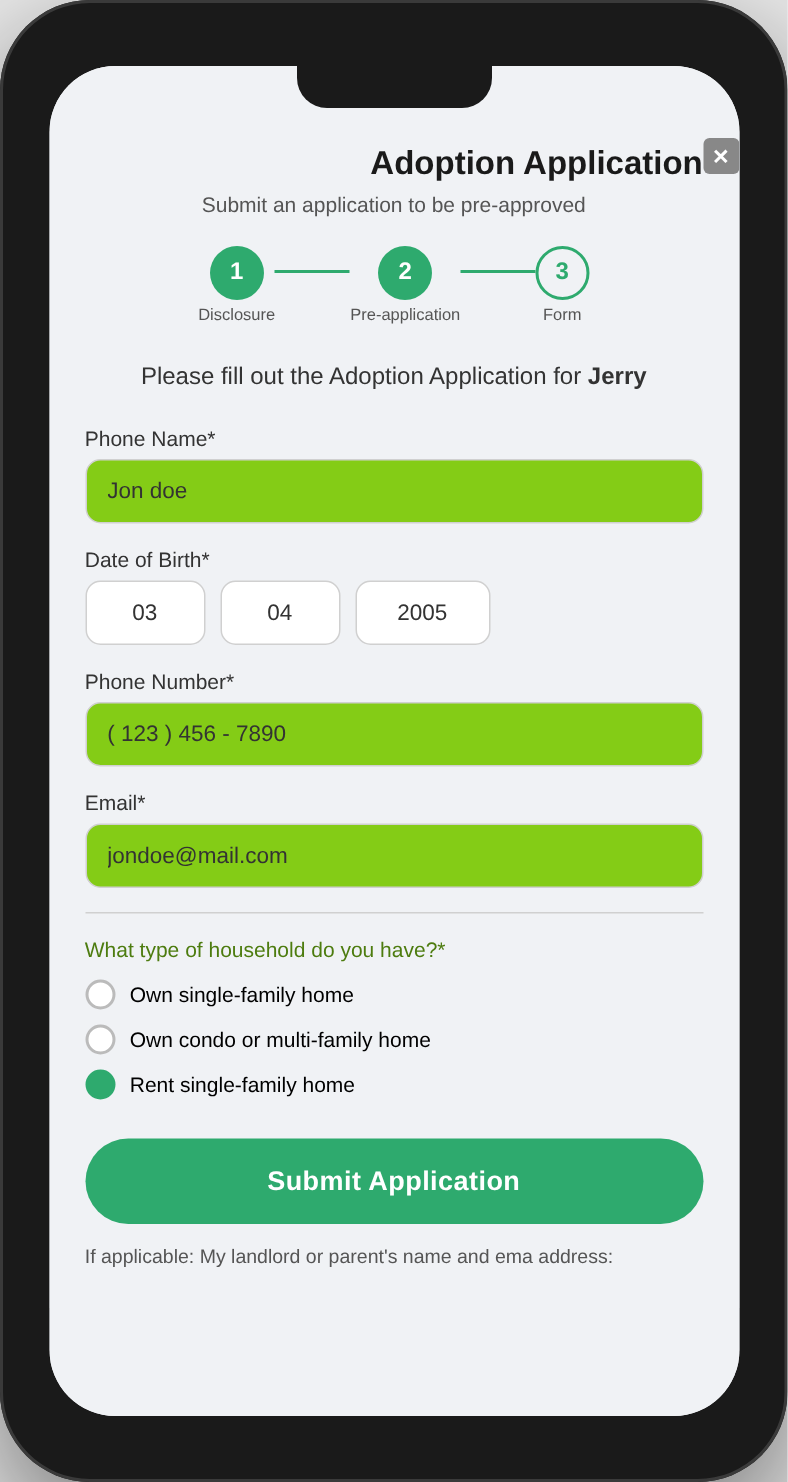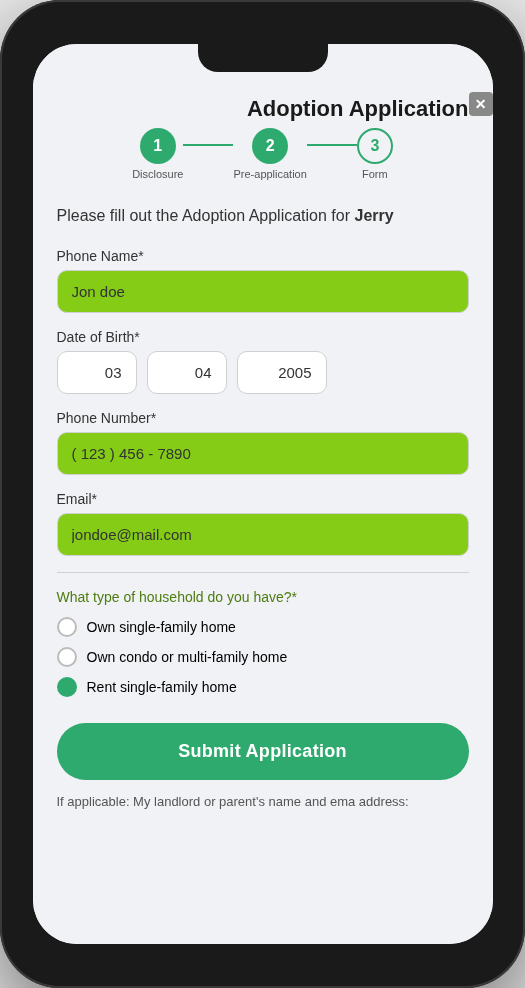--- a/index.html
+++ b/index.html
@@ -139,21 +139,21 @@
 
     .step-line {
       width: 50px;
       height: 2px;
       background: #2eaa6e;
       margin-bottom: 18px;
     }
 
     
     .form-instruction {
-      text-align: left;
+      text-align: center;
       font-size: 16px;
       color: #333;
       margin-bottom: 20px;
       line-height: 1.5;
     }
 
     .form-instruction strong {
       font-weight: 700;
     }
 
@@ -186,21 +186,21 @@
     }
 
     .dob-input {
       width: 80px;
       padding: 12px 14px;
       border: 1.5px solid #d0d0d0;
       border-radius: 10px;
       background: white;
       font-size: 15px;
       color: #333;
-      text-align: right;
+      text-align: center;
       outline: none;
     }
 
     .divider {
       height: 1px;
       background: #d0d0d0;
       margin: 8px 0 16px 0;
     }
 
     
@@ -265,20 +265,21 @@
 <div class="phone-frame">
   <div class="phone-screen">
     <div class="notch"></div>
 
     <div class="modal-container">
       <div class="modal-content">
 
         <div class="close-btn">✕</div>
 
         <h2 class="modal-title">Adoption Application</h2>
+        <p class="modal-subtitle">Submit an application to be pre-approved</p>
 
         
         <div class="stepper">
           <div class="step">
             <div class="step-circle">1</div>
             <span class="step-label">Disclosure</span>
           </div>
           <div class="step-line"></div>
           <div class="step">
             <div class="step-circle">2</div>

